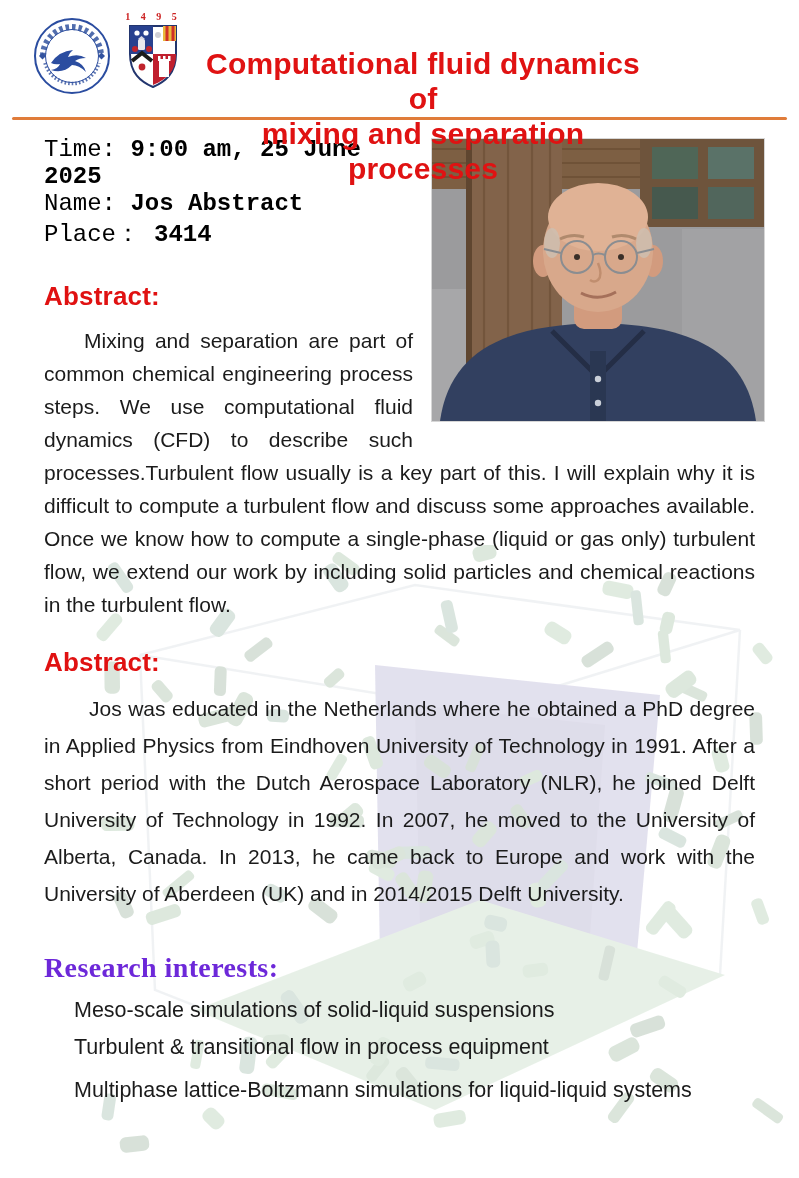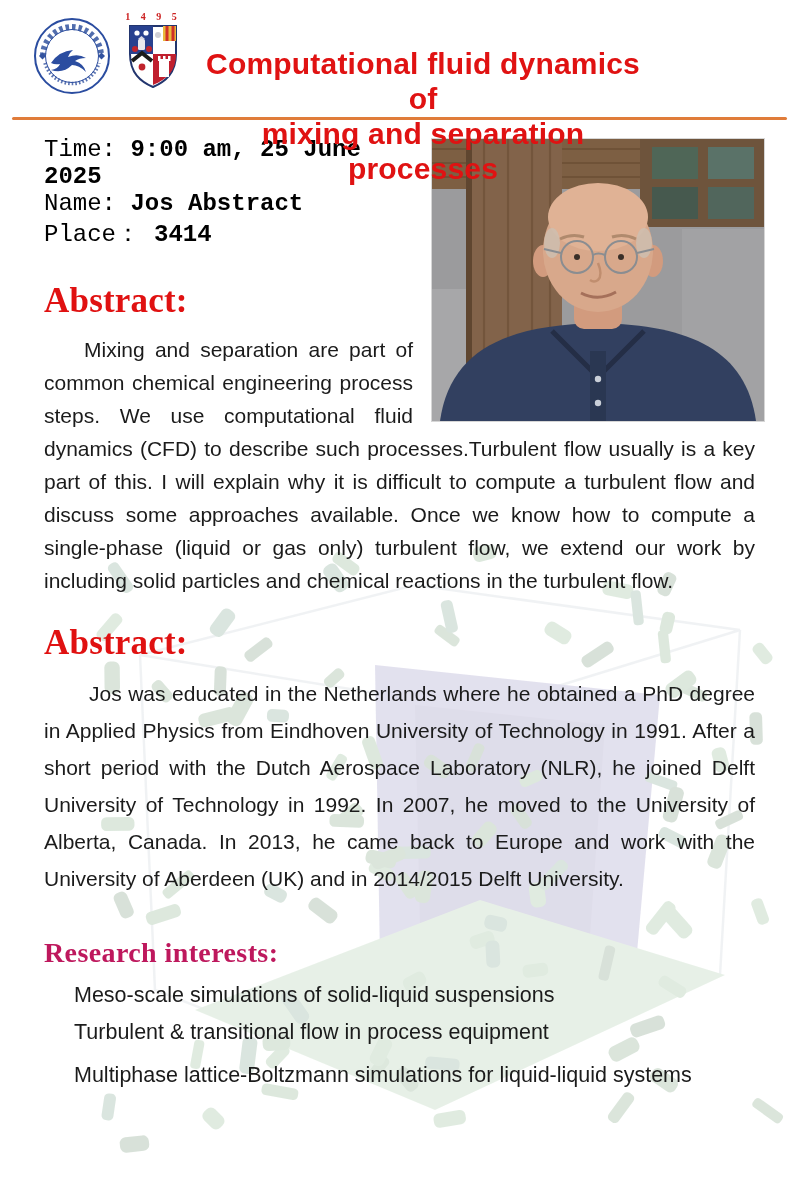--- a/index.html
+++ b/index.html
@@ -27,26 +27,26 @@
   }
   .photo-frame svg{display:block;}
   .details{font-family:Liberation Mono, monospace;font-size:24px;color:#000;}
   .details p{margin:0;}
   .row-time{margin-top:8px;}
   .row-name{margin-top:24px;}
   .row-place{margin-top:14px;}
   .details .val{font-weight:bold;}
   .row-place .val{margin-left:14px;}
   .sec-h{
-    color:#e01111;font-size:35px;font-weight:bold;margin:32px 0 0 0;
-    font-family:Liberation Serif, serif;letter-spacing:0.2px;
+    color:#e01111;font-size:26px;font-weight:bold;margin:32px 0 0 0;
+    font-family:Liberation Sans, sans-serif;letter-spacing:0.2px;
   }
   .sec-h.bio{margin-top:26px;}
   .sec-h.serif{
-    font-family:"Liberation Serif",serif;font-size:28px;color:#be185d;margin-top:40px;letter-spacing:0.4px;
+    font-family:"Liberation Serif",serif;font-size:28px;color:#6d28d9;margin-top:40px;letter-spacing:0.4px;
   }
   .abstract-body{
     margin:12px 0 0 0;font-size:21px;line-height:33px;color:#1b1b1b;
     text-align:justify;text-indent:40px;
   }
   .bio-body{
     margin:12px 0 0 0;font-size:21px;line-height:37px;color:#1b1b1b;
     text-align:justify;text-indent:45px;
   }
   .research-list{list-style:none;margin:14px 0 0 0;padding:0 0 0 30px;}

